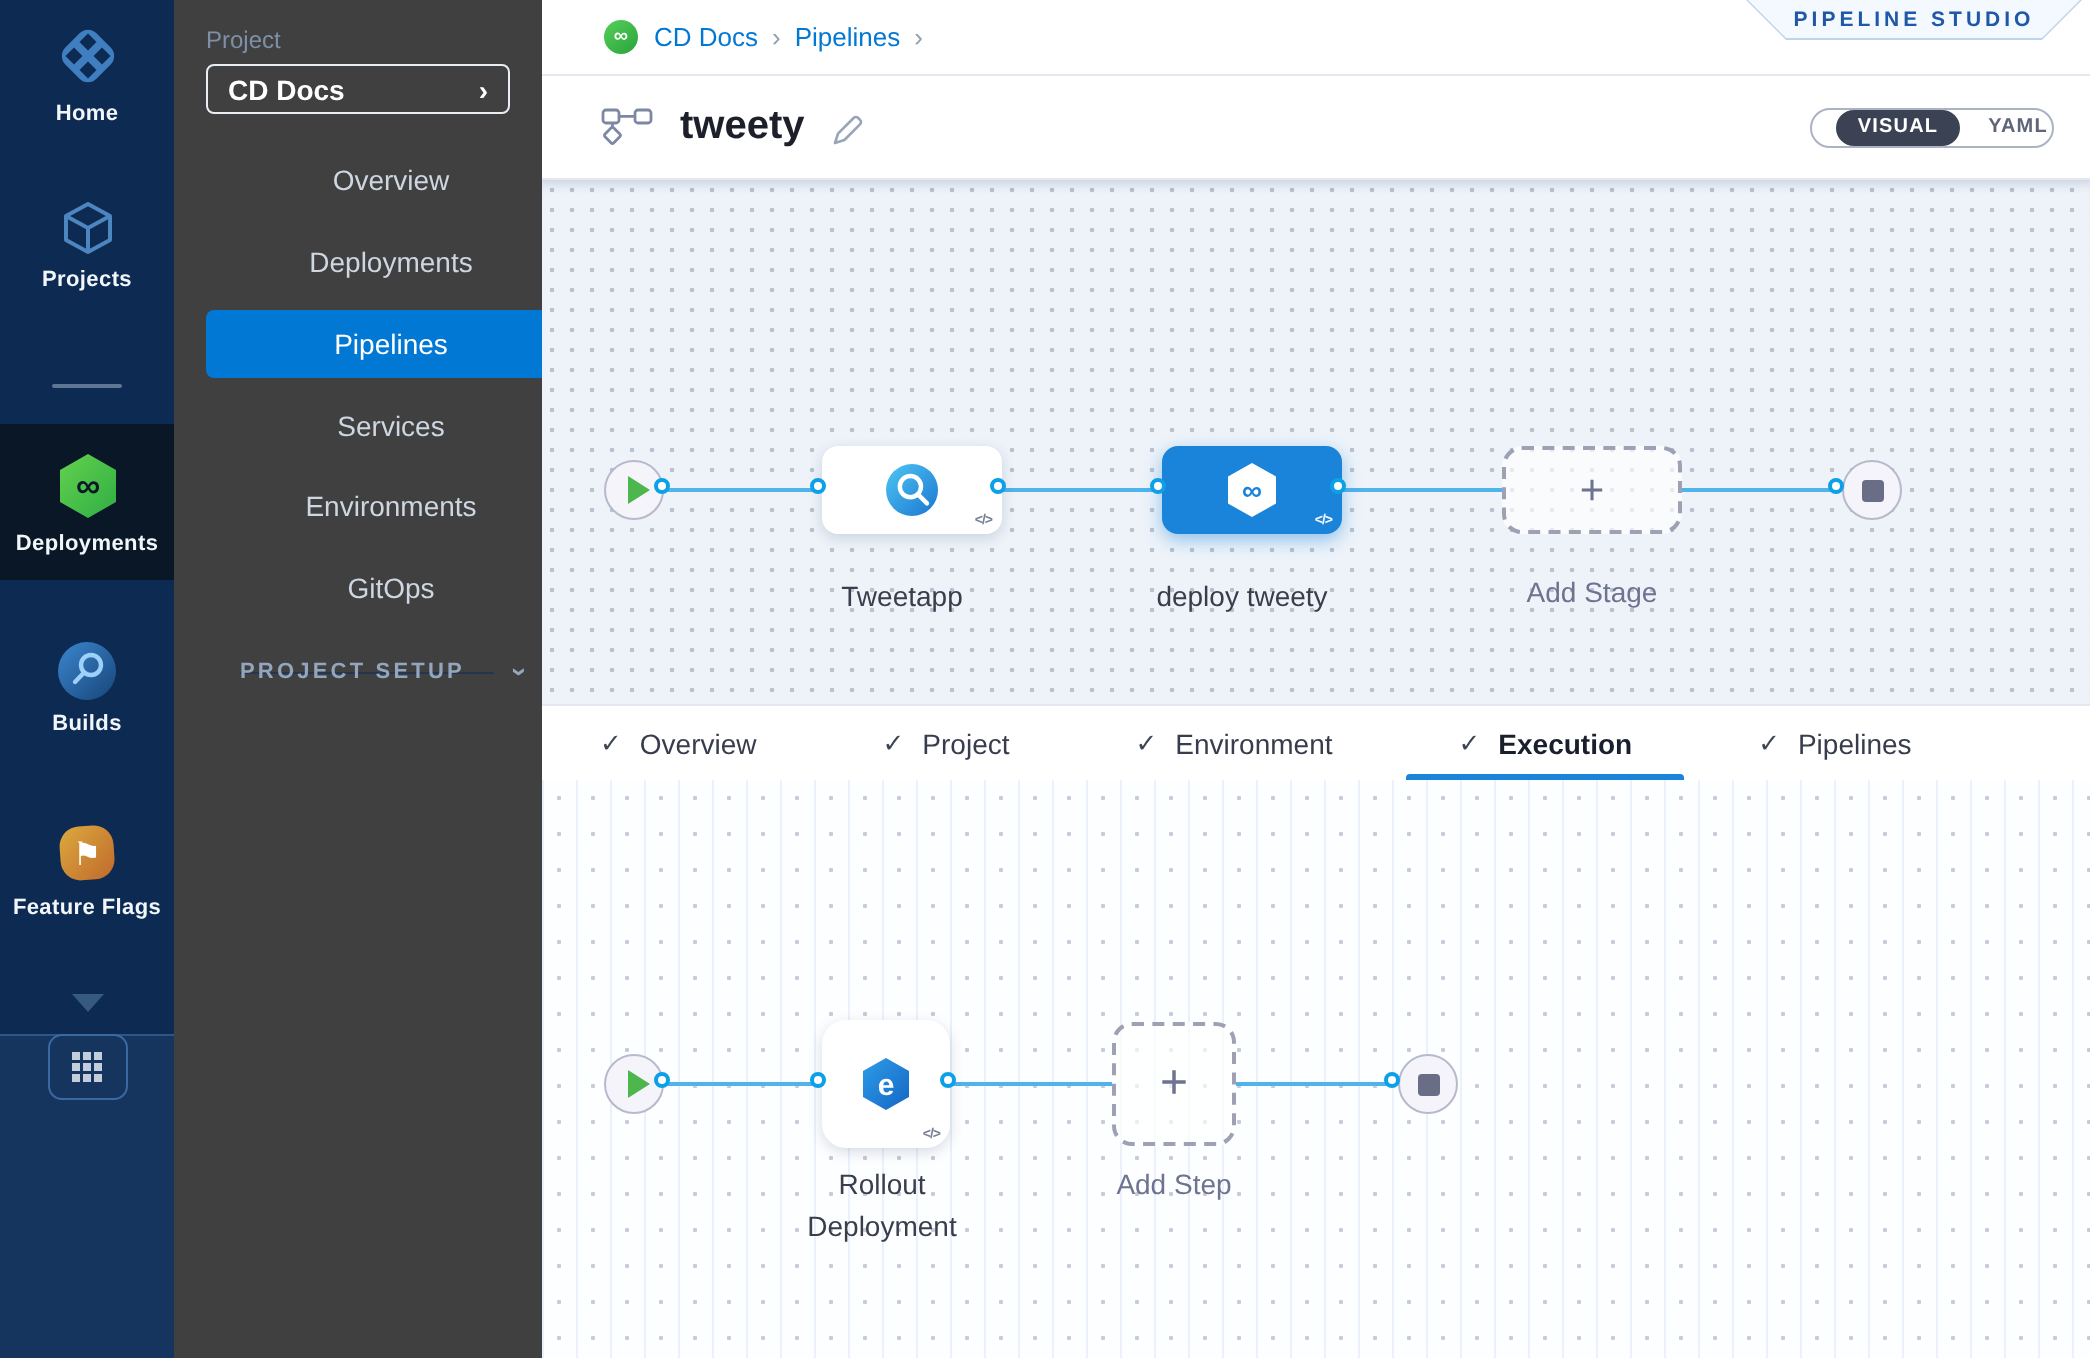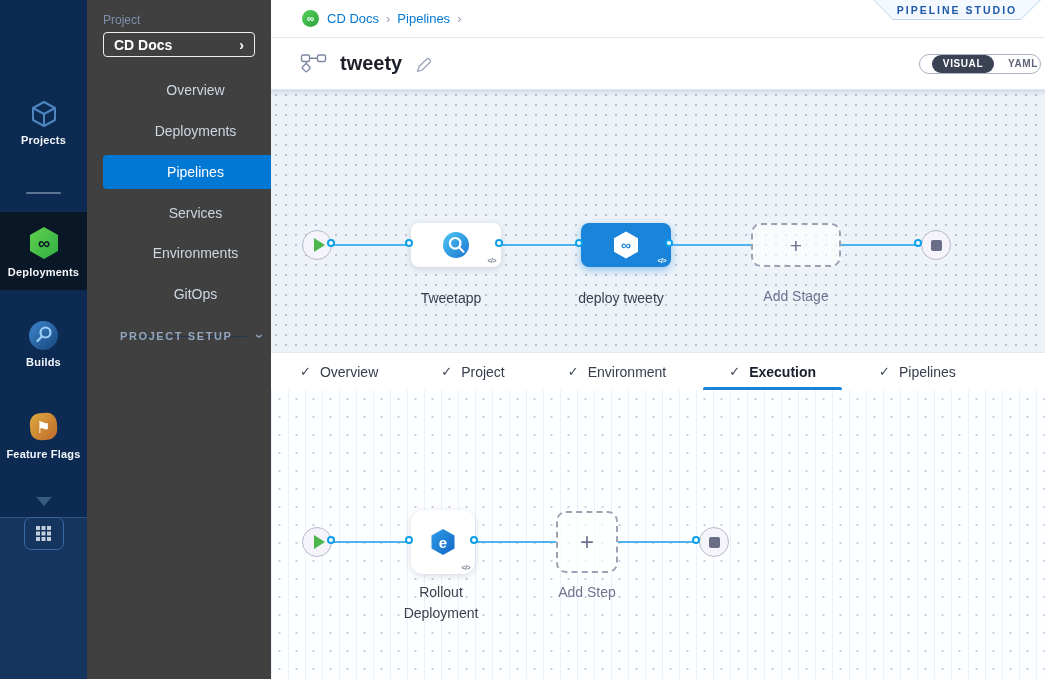--- a/index.html
+++ b/index.html
@@ -45,21 +45,21 @@
   .crumb-sep { color:#93A0B2; font-size:13px; margin:0 7px; }
 
   .ribbon { position:absolute; top:0; right:4px; width:168px; height:20px; z-index:6;
     clip-path:polygon(0 0,100% 0,calc(100% - 20px) 100%,20px 100%); background:#BFD4EC; }
   .ribbon-in { position:absolute; left:1px; right:1px; top:0; bottom:1px;
     clip-path:polygon(0 0,100% 0,calc(100% - 19px) 100%,19px 100%); background:#F3F9FE;
     display:flex; align-items:center; justify-content:center; }
   .ribbon-in span { font-size:10.5px; font-weight:bold; letter-spacing:2px; color:#2058A8; }
 
   .titlebar { position:relative; height:52px; background:#fff; border-bottom:1px solid #E3E7F0;
-    box-shadow:0 2px 5px rgba(45,65,110,.08); display:flex; align-items:center; padding:0 4px 0 29px; z-index:2; }
+    box-shadow:0 2px 5px rgba(45,65,110,.08); display:flex; align-items:center; padding:0 18px 0 29px; z-index:2; }
   .pipe-title { font-size:20px; font-weight:bold; color:#1D1F2B; margin:0 13px; }
   .edit-pencil { cursor:pointer; margin-top:3px; }
 
   .toggle { margin-left:auto; width:122px; height:20px; border:1px solid #ABB2C4; border-radius:10px;
     background:#fff; display:flex; align-items:center; overflow:hidden; cursor:pointer; }
   .toggle .seg-visual { width:62px; height:18px; margin:12px; border-radius:9px; background:#3A4254;
     color:#fff; font-size:10px; font-weight:bold; letter-spacing:.6px; display:flex; align-items:center; justify-content:center; }
   .toggle .seg-yaml { flex:1; text-align:center; color:#5F6478; font-size:10px; font-weight:bold; letter-spacing:.6px; }
 
   
@@ -101,20 +101,30 @@
   .step-card { position:absolute; width:64px; height:64px; border-radius:12px; background:#fff;
     box-shadow:0 2px 7px rgba(40,60,100,.18); display:flex; align-items:center; justify-content:center; cursor:pointer; }
   .step-dashed { position:absolute; width:62px; height:62px; display:flex; align-items:center; justify-content:center; cursor:pointer; }
 </style>
 </head>
 <body>
 
 <div class="app">
 
   <nav class="rail">
+    <div class="rail-item" style="top:10px">
+      <svg width="36" height="36" viewBox="0 0 36 36">
+        <rect x="7" y="7" width="22" height="22" rx="6" transform="rotate(45 18 18)" fill="#3F7EC1"></rect>
+        <rect x="15" y="8" width="6" height="6" transform="rotate(45 18 11)" fill="#0D2B52"></rect>
+        <rect x="8" y="15" width="6" height="6" transform="rotate(45 11 18)" fill="#0D2B52"></rect>
+        <rect x="22" y="15" width="6" height="6" transform="rotate(45 25 18)" fill="#0D2B52"></rect>
+        <rect x="15" y="22" width="6" height="6" transform="rotate(45 18 25)" fill="#0D2B52"></rect>
+      </svg>
+      <span class="lbl">Home</span>
+    </div>
 
     <div class="rail-item" style="top:99px">
       <svg width="30" height="30" viewBox="0 0 30 30" fill="none">
         <path d="M15 3 L26 9 V21 L15 27 L4 21 V9 Z" stroke="#4C85C0" stroke-width="2" stroke-linejoin="round"></path>
         <path d="M4 9 L15 15 L26 9 M15 15 V27" stroke="#4C85C0" stroke-width="2" stroke-linejoin="round"></path>
       </svg>
       <span class="lbl">Projects</span>
     </div>
 
     <div class="rail-divider"></div>

